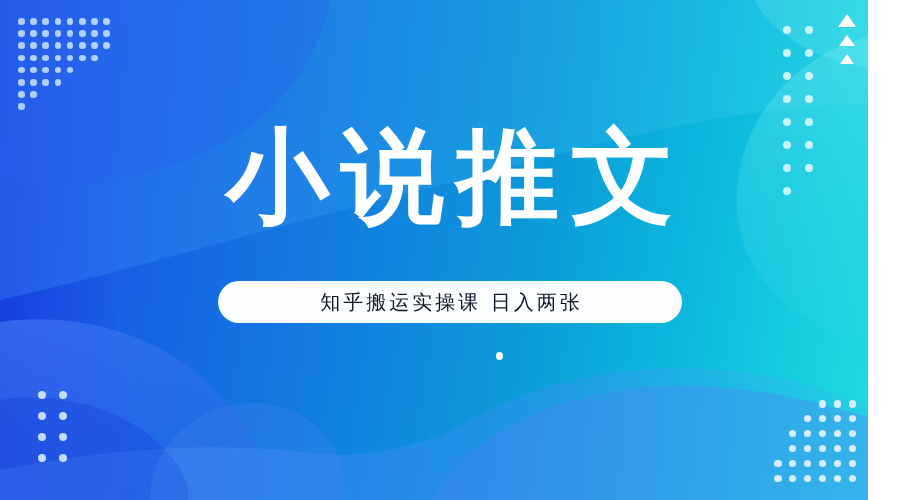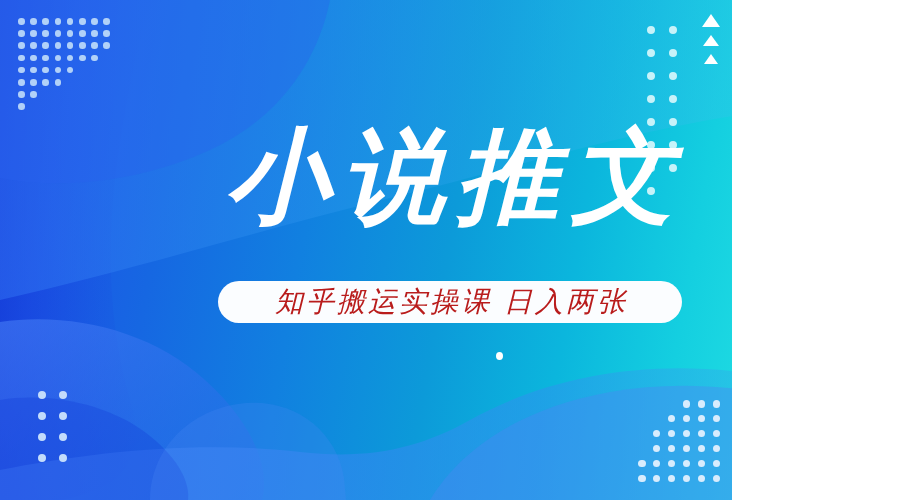--- a/index.html
+++ b/index.html
@@ -3,35 +3,34 @@
 <meta charset="utf-8">
 <title>小说推文</title>
 <style>
   html, body {
     margin: 0;
     padding: 0;
     background: #ffffff;
   }
   #banner {
     position: relative;
-    width: 732px;
+    width: 868px;
     height: 500px;
     overflow: hidden;
     font-family: "Liberation Sans", "DejaVu Sans", sans-serif;
     
     background: linear-gradient(100deg,
         #1a46e0 0%,
         #1d56e8 10%,
         #1667e2 24%,
         #1180e0 42%,
         #0c9ad9 60%,
         #0bb6dd 76%,
         #14cfe0 90%,
         #1fdbe2 100%);
-    font-style: italic;
   }
   .layer {
     position: absolute;
     inset: 0;
     width: 900px;
     height: 500px;
     pointer-events: none;
   }
   
   .dots {
@@ -162,22 +161,22 @@
     width: 464px;
     height: 42px;
     border-radius: 21px;
     background: #fbfdff;
     display: flex;
     align-items: center;
     justify-content: center;
     box-sizing: border-box;
   }
   #subtitle-text {
-    color: #b91c1c;
-    font-size: 28px;
+    color: #0f172a;
+    font-size: 20px;
     font-weight: 500;
     letter-spacing: 3px;
     text-indent: 3px;
     font-family: "DejaVu Sans", "Liberation Sans", sans-serif;
     white-space: nowrap;
   }
 </style>
 </head>
 <body>
 

